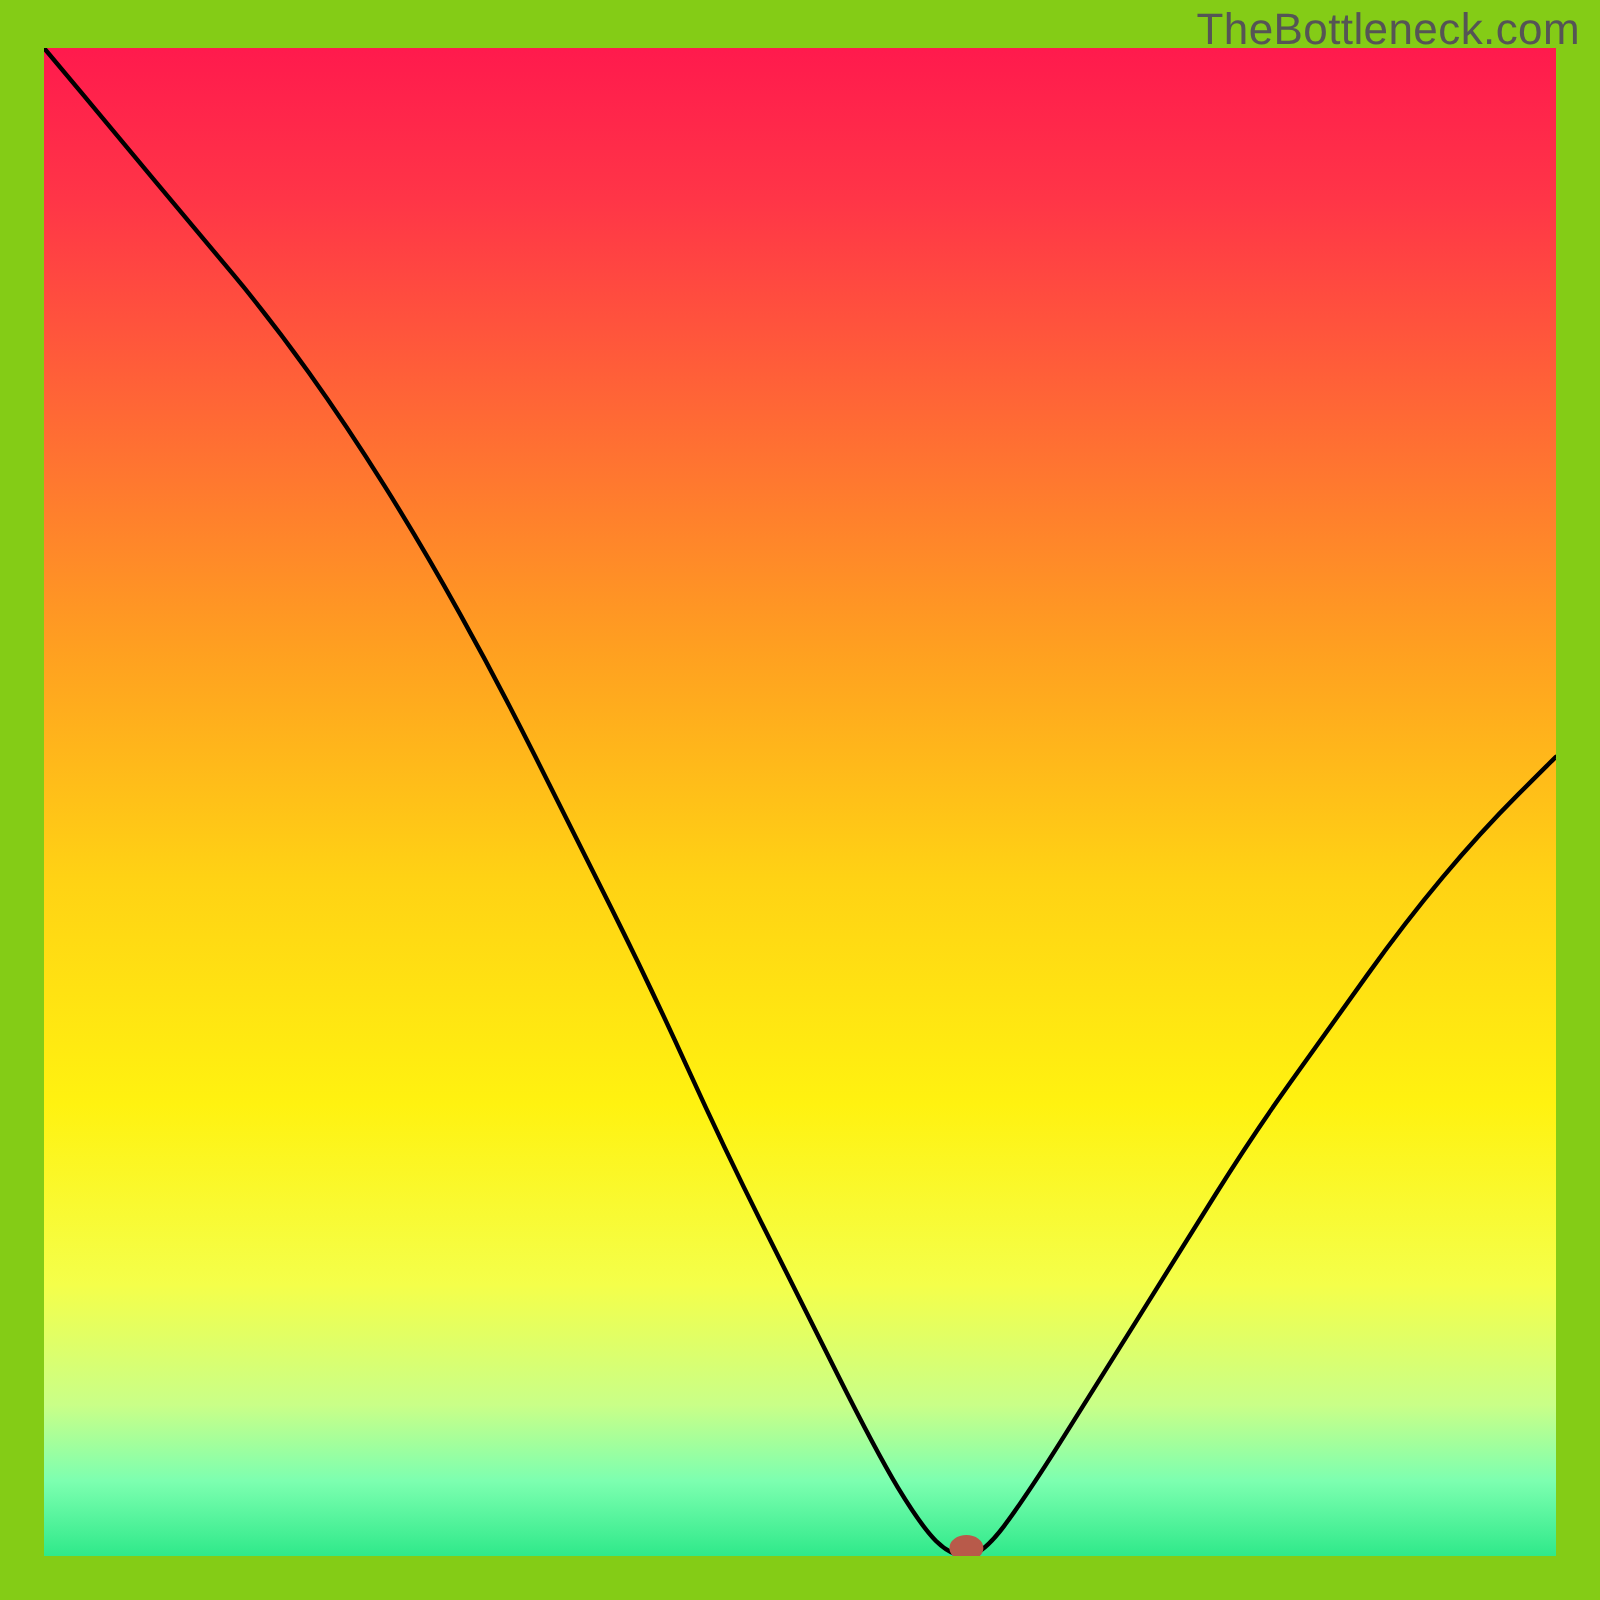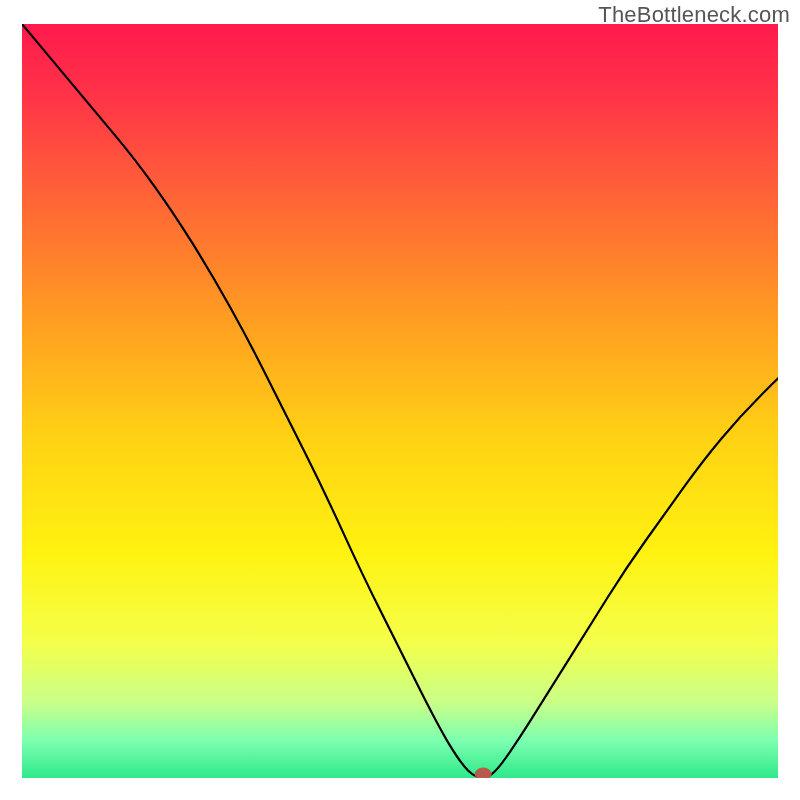--- a/index.html
+++ b/index.html
@@ -8,21 +8,21 @@
     width: 800px;
     height: 800px;
     background: #000;
     overflow: hidden;
     font-family: Arial, Helvetica, sans-serif;
   }
   .frame {
     position: relative;
     width: 800px;
     height: 800px;
-    background: #ffffff;
+    background: #84cc16;
   }
   .watermark {
     position: absolute;
     top: 2px;
     right: 10px;
     color: #555;
     font-size: 22px;
     font-weight: 500;
     letter-spacing: 0.2px;
     user-select: none;

